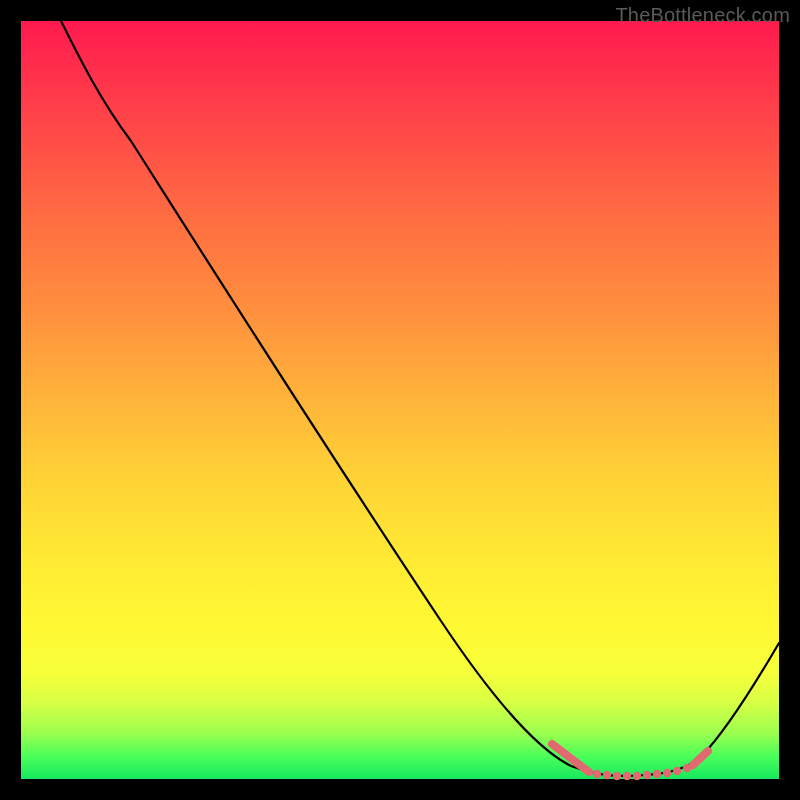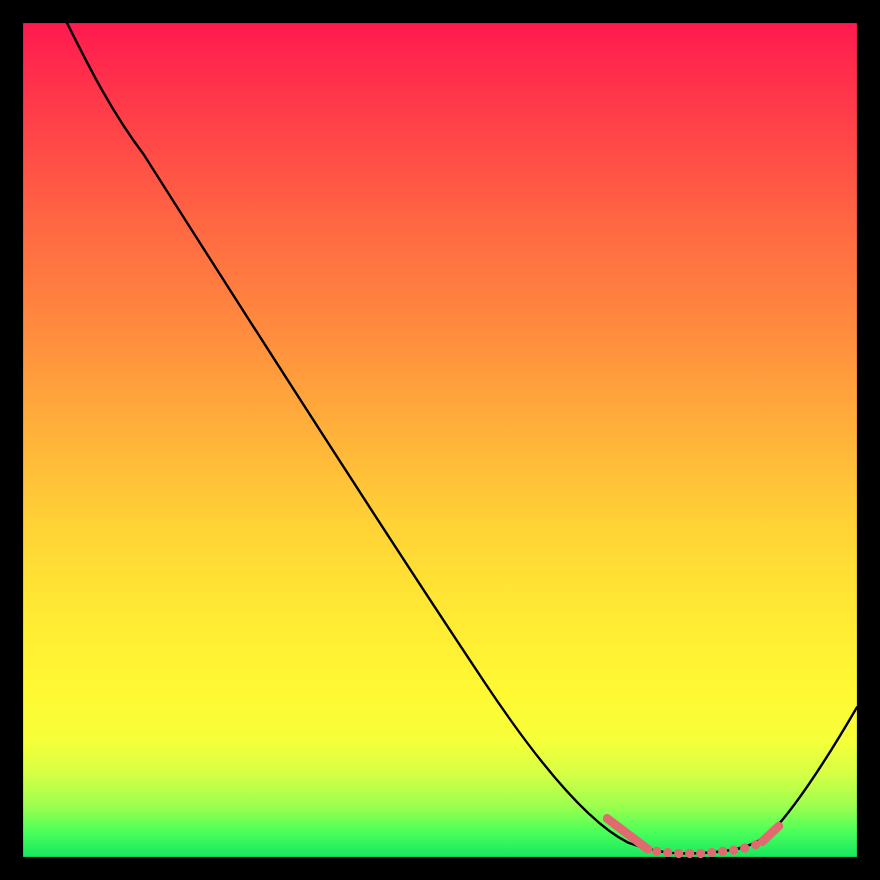--- a/index.html
+++ b/index.html
@@ -99,13 +99,14 @@
       <circle class="marker" cx="616" cy="755" r="4.2"></circle>
       <circle class="marker" cx="626" cy="754" r="4.2"></circle>
       <circle class="marker" cx="636" cy="753" r="4.2"></circle>
       <circle class="marker" cx="646" cy="752" r="4.2"></circle>
       <circle class="marker" cx="656" cy="750" r="4.2"></circle>
       <circle class="marker" cx="666" cy="747" r="4.2"></circle>
 
       <line class="marker-line" x1="672" y1="744" x2="687" y2="730"></line>
     </svg>
   </div>
+  <div class="watermark">TheBottleneck.com</div>
 </div>
 
 </body></html>

